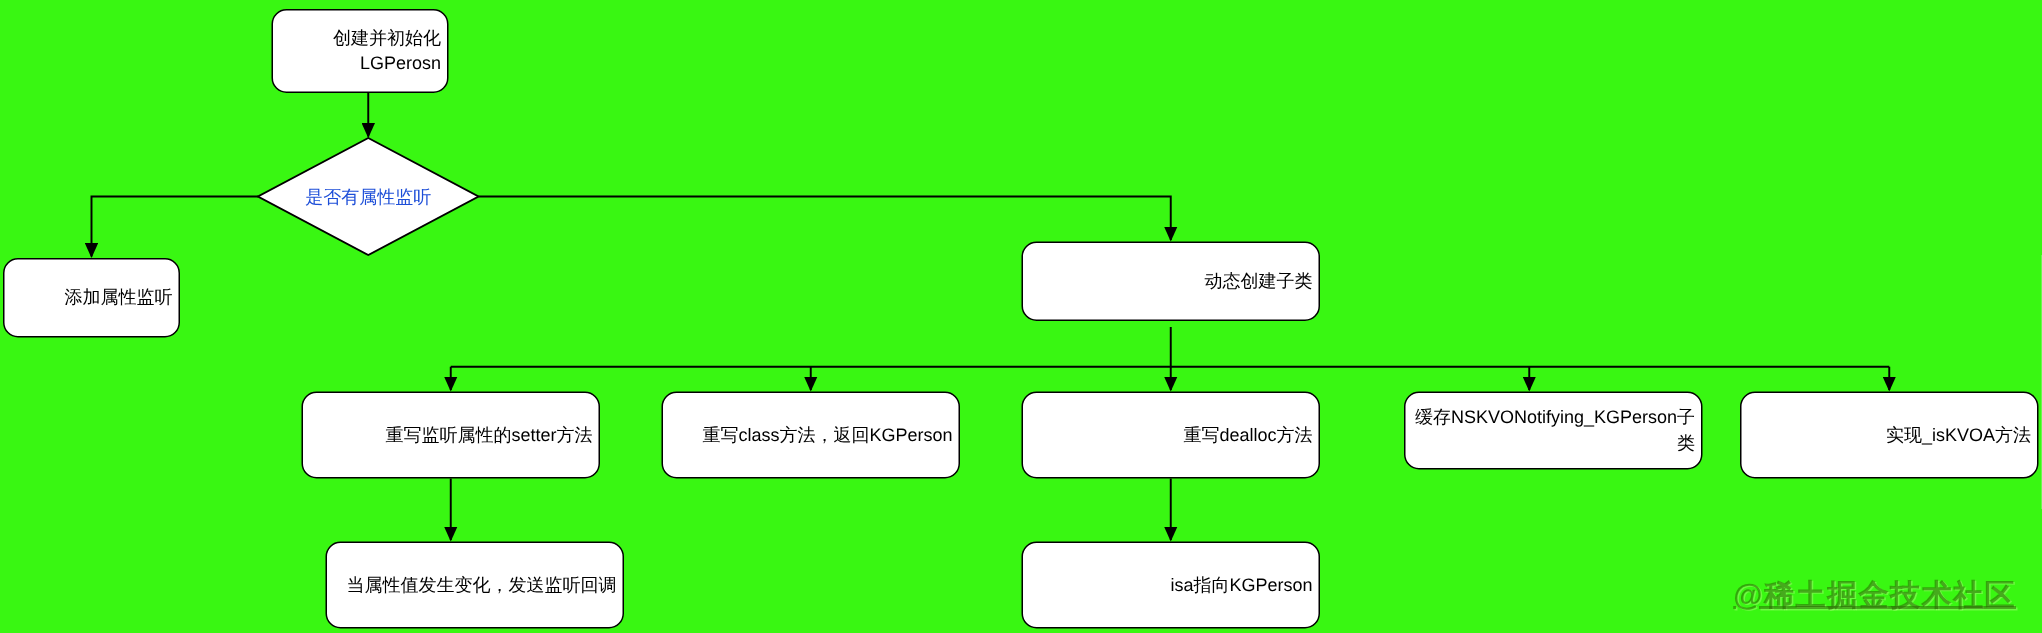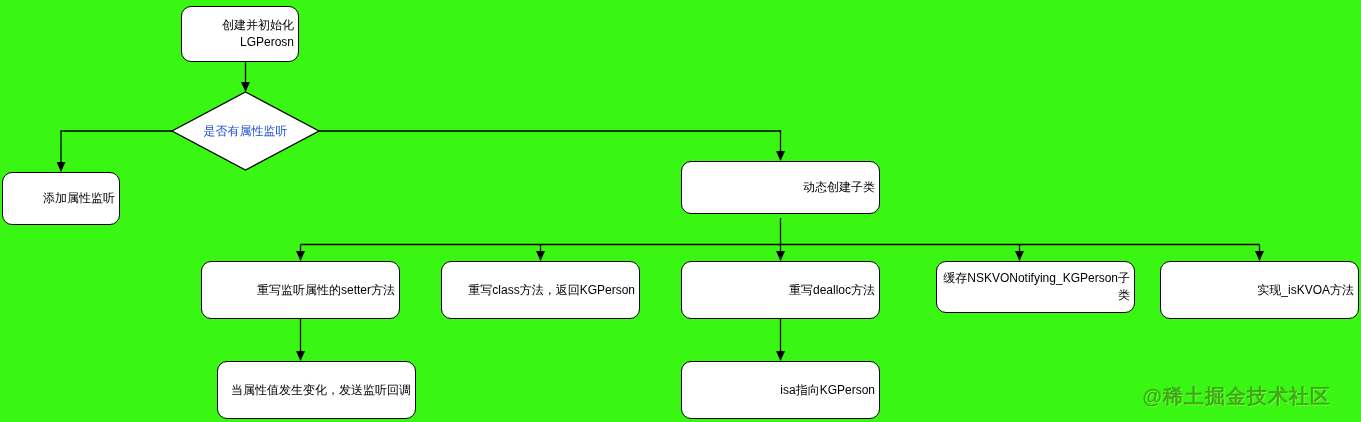--- a/index.html
+++ b/index.html
@@ -38,27 +38,28 @@
     position: absolute;
     display: flex;
     align-items: center;
     justify-content: center;
     text-align: center;
     font-size: 12px;
     color: #1d4ed8;
   }
   .watermark {
     position: absolute;
-    right: 30px;
+    right: 17px;
     bottom: 12px;
     font-size: 20px;
     font-weight: bold;
     letter-spacing: 1px;
     color: rgba(40, 104, 2, 0.55);
     text-shadow: 1px 1px 0 rgba(170, 255, 120, 0.45);
+    text-decoration: underline;
   }
 </style>
 </head>
 <body>
 
 <div class="canvas" style="background: rgb(57, 247, 18);">
 
   <svg class="connector-layer" viewBox="0 0 1361 422" xmlns="http://www.w3.org/2000/svg">
     <defs>
       <marker id="arrow" markerUnits="userSpaceOnUse" markerWidth="10" markerHeight="9" viewBox="0 0 10 9" refX="9" refY="4.5" orient="auto">

